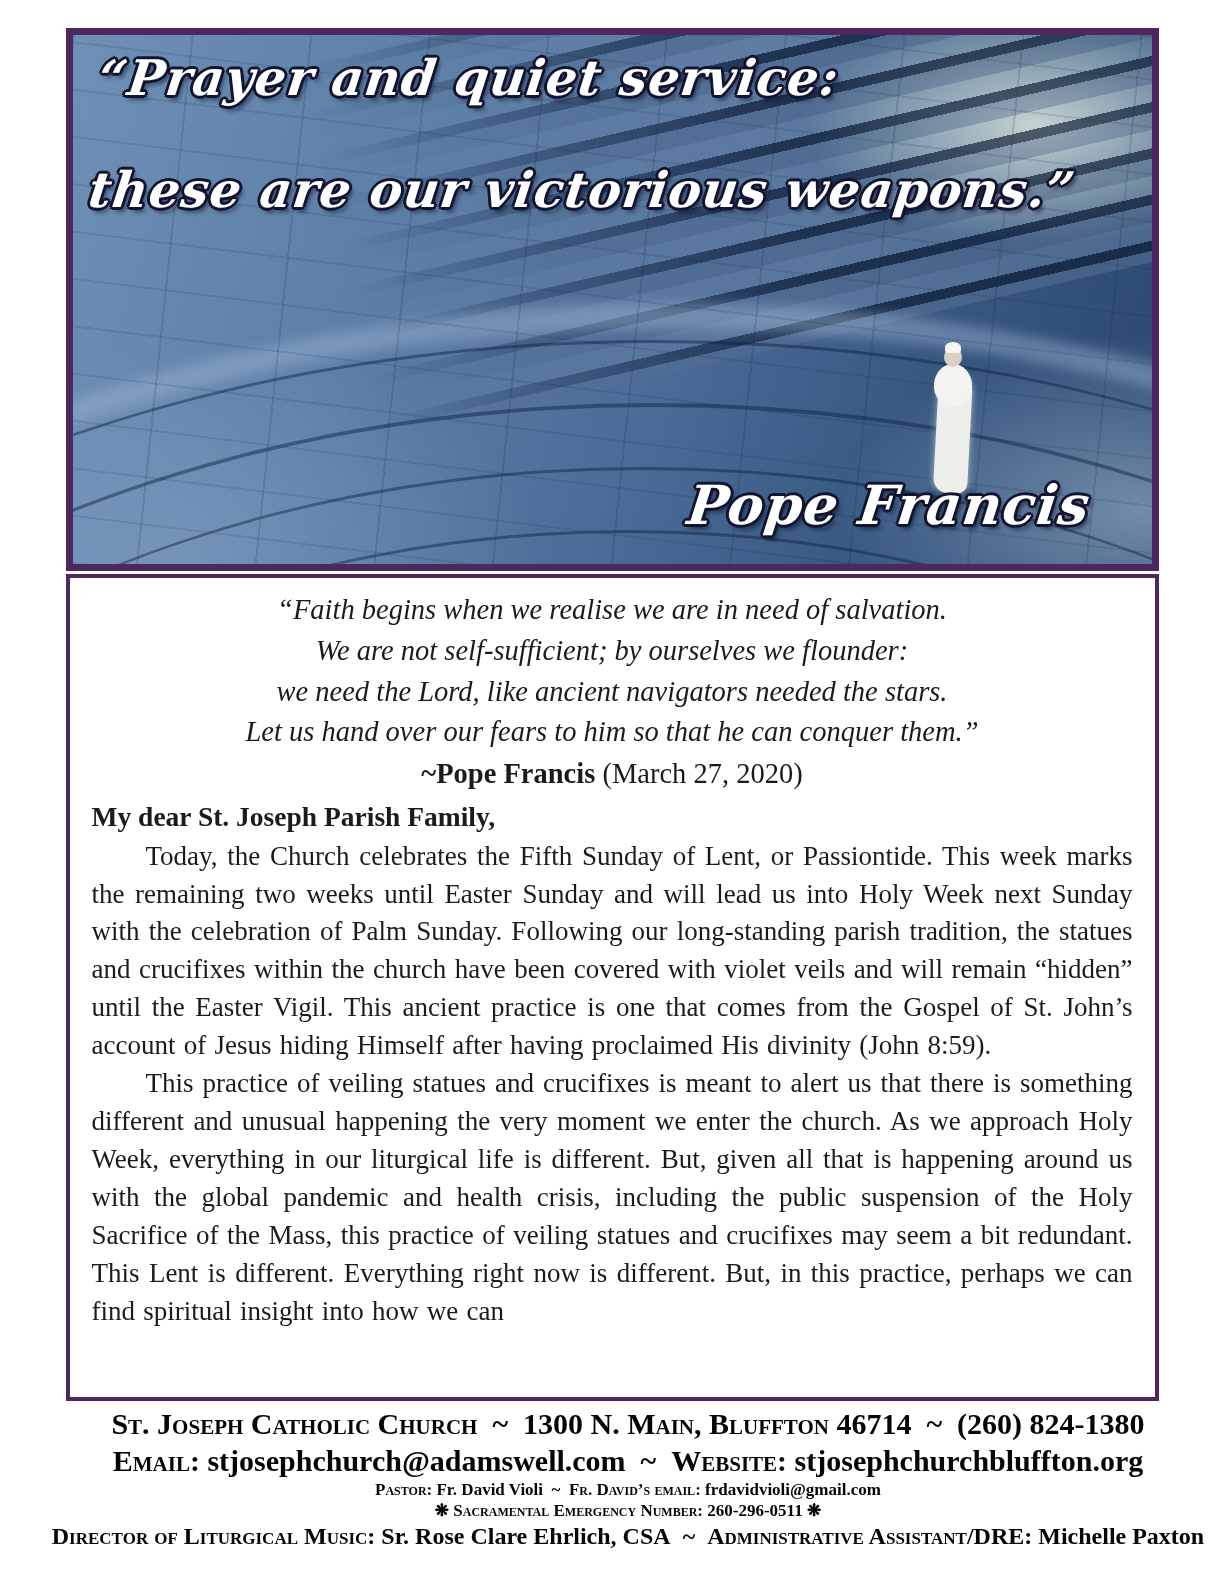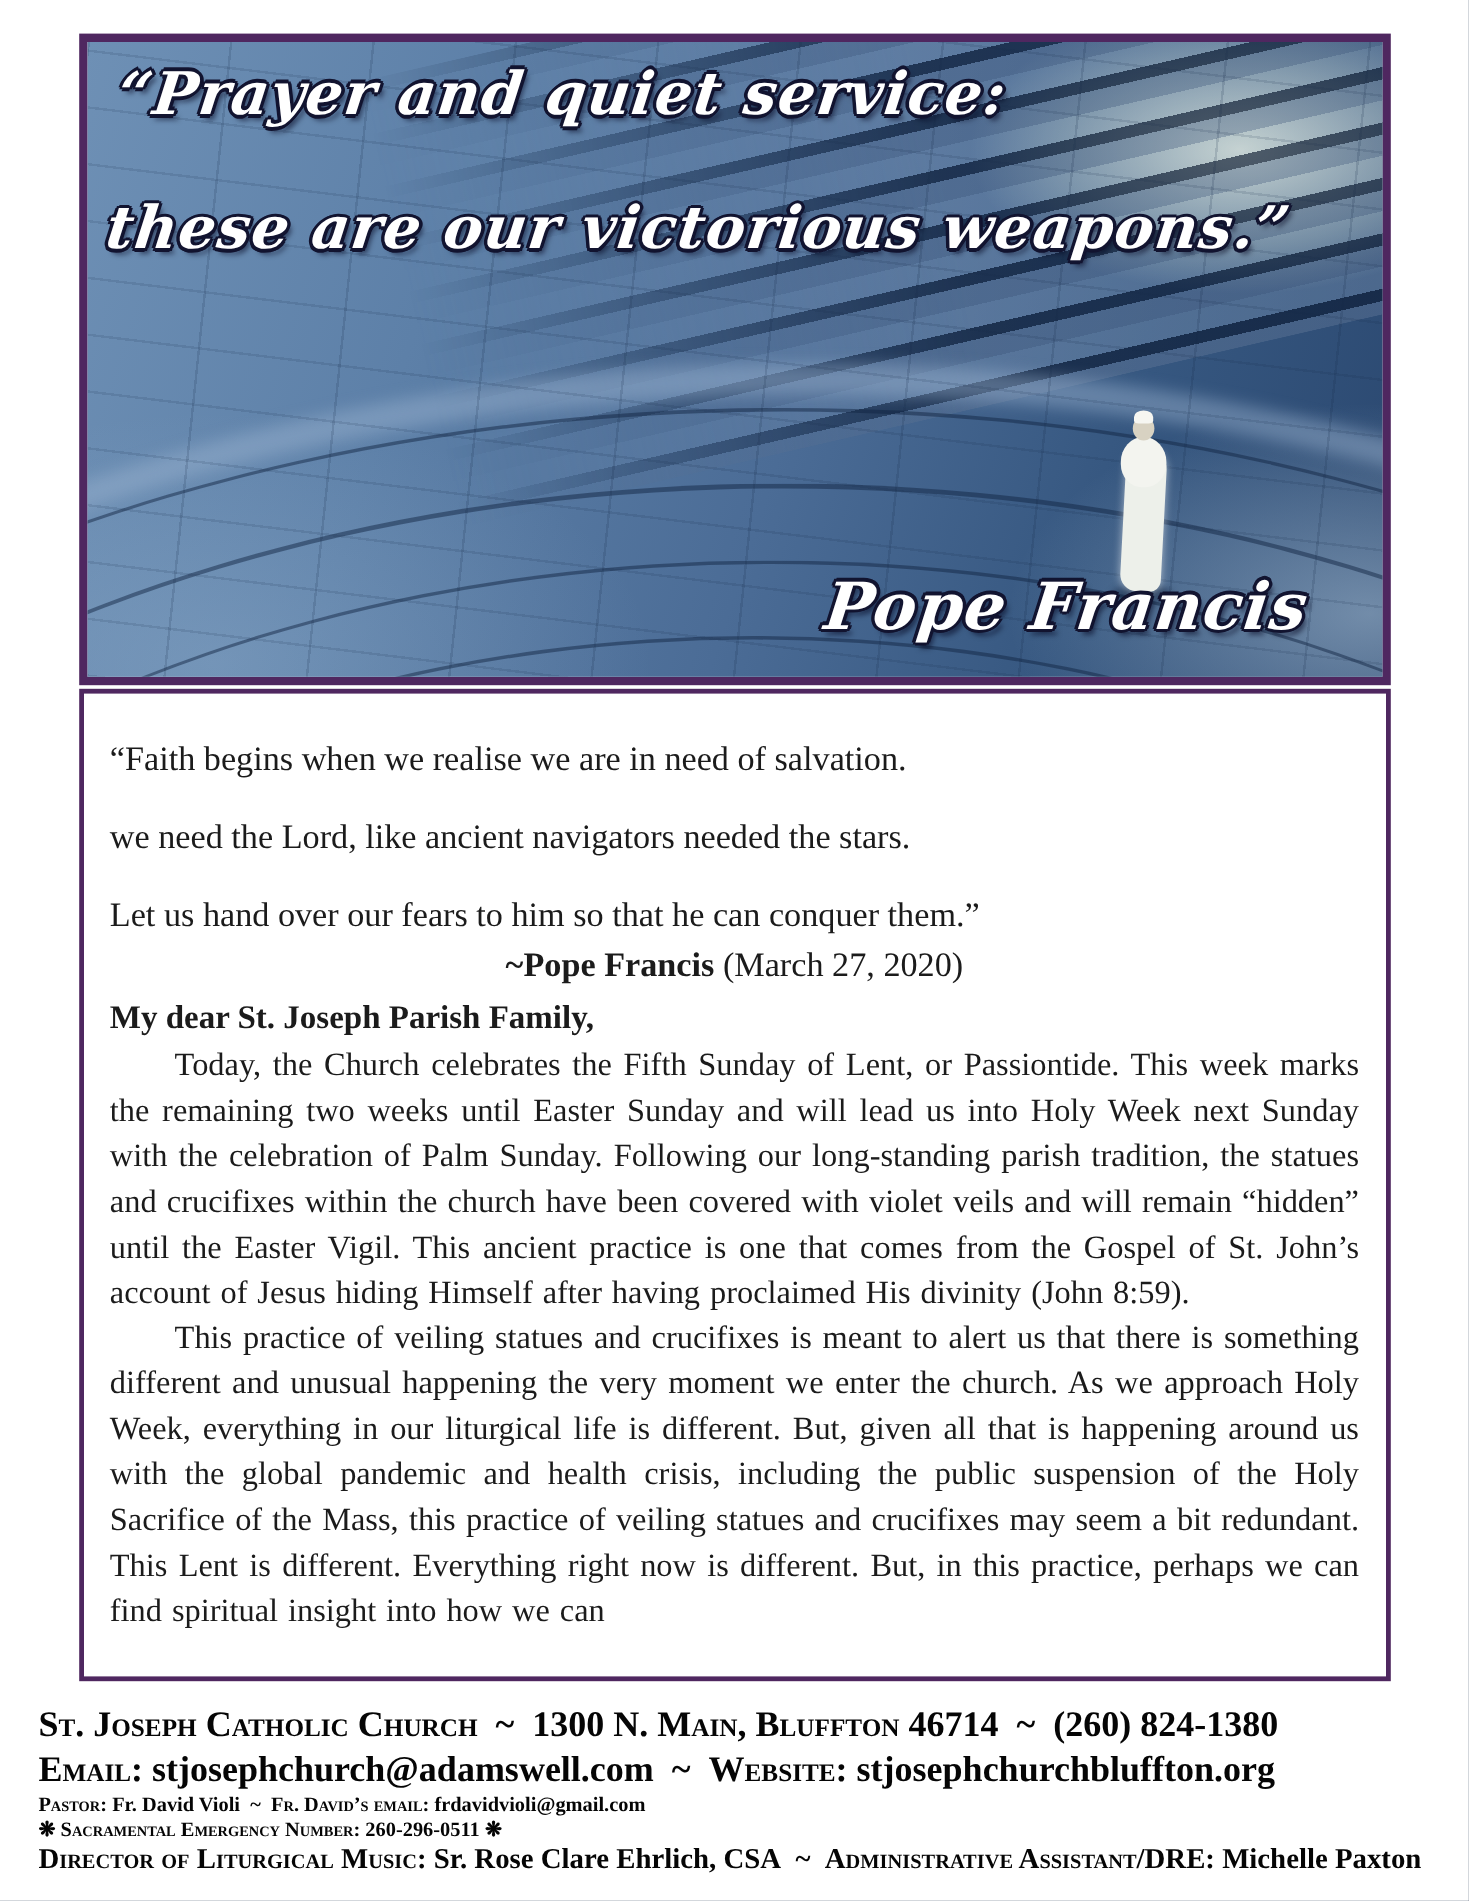--- a/index.html
+++ b/index.html
@@ -91,40 +91,42 @@
   .letter-frame {
     width: 1093px; height: 827px;
     margin: 3px auto 0;
     border: 4px solid #4f2760;
     box-sizing: border-box;
     padding: 12px 22px 6px;
     overflow: hidden;
     color: #1b1b1b;
   }
   .letter-quote-line {
+    text-align: center;
+    font-style: italic;
     font-size: 28.5px;
     line-height: 1.43;
-    margin-top: 24px;
   }
   .quote-attr { text-align: center; font-size: 28.5px; line-height: 1.4; margin: 1px 0 0; }
   .qa-name { font-weight: bold; }
   .salutation { font-weight: bold; font-size: 27.5px; line-height: 1.3; margin: 5px 0 3px; }
   .letter-par {
     font-size: 27px;
     line-height: 1.405;
     text-align: justify;
     text-indent: 54px;
     margin: 0;
     word-spacing: 1.5px;
   }
   .letter-par .b { font-weight: normal; }
 
   
   .footer {
-    margin-top: 18px;
+    margin-top: 4px;
+    text-align: center;
     font-weight: bold;
     color: #050505;
     padding-left: 32px;
   }
   .fl-lg { font-size: 30px; line-height: 1.24; }
   .fl-md { font-size: 17px; line-height: 1.24; }
   .fl-sm { font-size: 24px; line-height: 1.24; }
   .seg-sc { font-variant: small-caps; }
   .seg-plain { font-variant: normal; }
   .seg-sym { font-variant: normal; }
@@ -154,20 +156,21 @@
 
       <div class="hero-script hero-line1">“Prayer and quiet service:</div>
       <div class="hero-script hero-line2">these are our victorious weapons.”</div>
       <div class="hero-script hero-attrib">Pope Francis</div>
     </div>
   </div>
 
   <div class="letter-frame">
     <div>
         <div class="letter-quote-line">“Faith begins when we realise we are in need of salvation.</div>
+        <div class="letter-quote-line">We are not self-sufficient; by ourselves we flounder:</div>
         <div class="letter-quote-line">we need the Lord, like ancient navigators needed the stars.</div>
         <div class="letter-quote-line">Let us hand over our fears to him so that he can conquer them.”</div>
       </div>
 
     <div class="quote-attr"><span class="qa-name">~Pope Francis</span><span class="qa-date"> (March 27, 2020)</span></div>
 
     <div class="salutation">My dear St. Joseph Parish Family,</div>
 
     <p class="letter-par">Today, the Church celebrates the Fifth Sunday of Lent, or Passiontide. This week marks the remaining two weeks until Easter Sunday and will lead us into Holy Week next Sunday with the celebration of Palm Sunday. Following our long-standing parish tradition, the statues and crucifixes within the church have been covered with violet veils and will remain “hidden” until the Easter Vigil. This ancient practice is one that comes from the Gospel of St. John’s account of Jesus hiding Himself after having proclaimed His divinity (John 8:59).</p>
 

